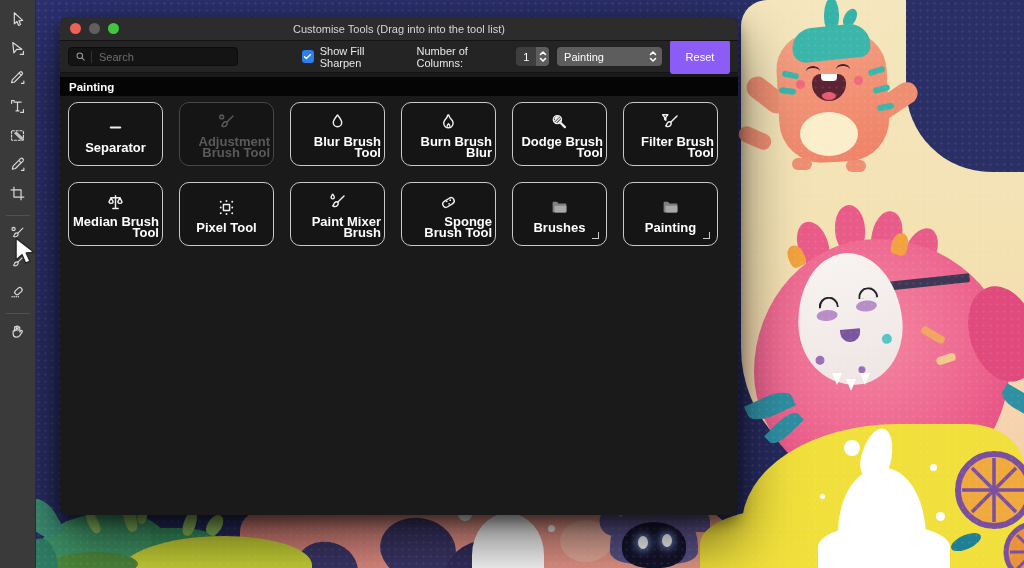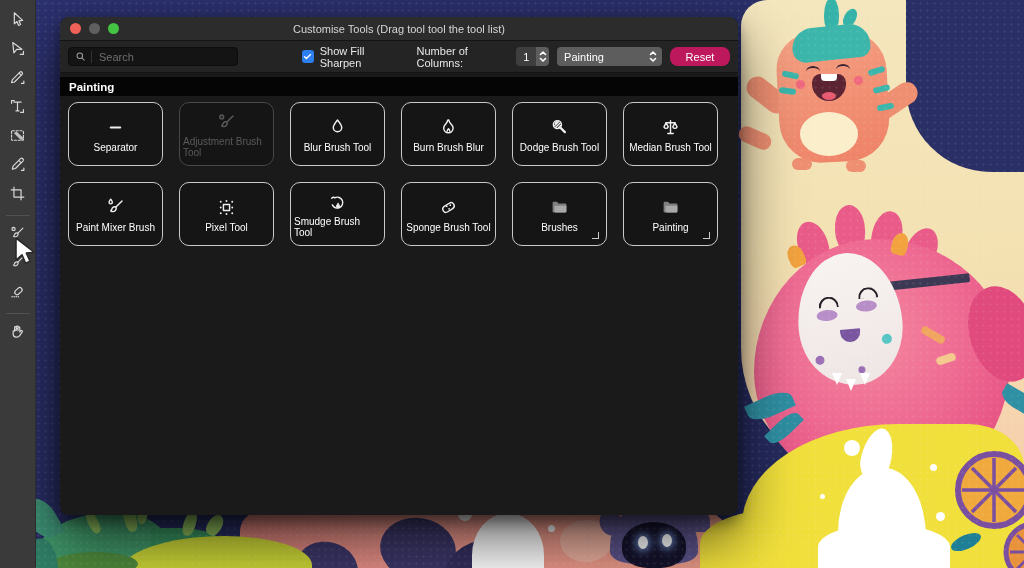--- a/index.html
+++ b/index.html
@@ -113,31 +113,31 @@
   .lbl{font-size:11px;color:#e8e8e8;}
   .spacer{flex:1;}
   .stepper{display:flex;height:19px;border-radius:4px;overflow:hidden;cursor:pointer;}
   .step-val{width:22px;background:#3e3e3e;color:#fff;font-size:11px;display:flex;align-items:center;justify-content:center;}
   .step-arrows{width:14px;background:#5d5d5d;display:flex;align-items:center;justify-content:center;color:#fff;}
   .popup{width:114px;height:19px;background:#5d5d5d;border-radius:4px;display:flex;align-items:center;
       padding:0 5px 0 7px;box-sizing:border-box;cursor:pointer;}
   .popup .pv{flex:1;font-size:11px;color:#fff;}
   .chev{display:flex;flex-direction:column;align-items:center;line-height:0;color:#fff;}
   .chev svg{width:8px;height:13px;}
-  .reset-btn{width:66px;height:19px;background:#be185d;border-radius:8px;color:#fff;font-size:11px;
+  .reset-btn{width:66px;height:34px;background:#8b5cf6;border-radius:3px;color:#fff;font-size:11px;
       display:flex;align-items:center;justify-content:center;cursor:pointer;}
   .section-bar{margin-top:4px;height:19px;background:#050505;display:flex;align-items:center;padding:0 9px;}
   .section-bar span{font-size:11.5px;font-weight:bold;color:#fff;}
   .grid{padding:6px 8px 8px;display:grid;grid-template-columns:repeat(6,95px);gap:16px;}
   .tool-btn{position:relative;width:95px;height:64px;border:1px solid #c9c9c9;border-radius:10px;
       background:#151515;display:flex;flex-direction:column;align-items:center;justify-content:center;
       gap:2px;padding:4px 3px;box-sizing:border-box;cursor:pointer;}
   .t-icon{height:24px;display:flex;align-items:center;justify-content:center;color:#efefef;}
   .t-icon svg{width:23px;height:23px;}
-  .t-label{font-size:10px;line-height:11px;color:#fff;text-align:left;}
+  .t-label{font-size:13px;line-height:11px;color:#fff;text-align:right;font-weight:bold;}
   .tool-btn.disabled{border-color:#474747;cursor:default;}
   .tool-btn.disabled .t-icon{color:#5a5a5a;}
   .tool-btn.disabled .t-label{color:#5a5a5a;}
   .corner-mark{position:absolute;right:7px;bottom:6px;width:6px;height:6px;
       border-right:1.5px solid #c9c9c9;border-bottom:1.5px solid #c9c9c9;}
 
   .cursor{position:absolute;left:13px;top:236px;z-index:60;pointer-events:none;}
 </style>
 </head>
 <body>
@@ -346,21 +346,21 @@
       </div>
     </div>
 
   <div class="dialog">
     <div class="titlebar">
       <div class="lights">
         <div class="light l-close"></div>
         <div class="light l-min"></div>
         <div class="light l-zoom"></div>
       </div>
-      <span class="title">Customise Tools (Drag tool tool the tool list)</span>
+      <span class="title">Customise Tools (Drag into into the tool list)</span>
     </div>
 
     <div class="toolbar">
       <div class="search">
         <svg viewBox="0 0 24 24" fill="none" stroke="currentColor" stroke-width="2.2" stroke-linecap="round">
             <circle cx="10.5" cy="10.5" r="6"></circle>
             <line x1="15" y1="15" x2="20" y2="20"></line>
           </svg>
         <span class="sep"></span>
         <input placeholder="Search" style="">
@@ -443,36 +443,36 @@
               <circle cx="9.8" cy="9" r="4.2"></circle>
               <path d="M7.4 7.6l1.8-1.8M6.8 10.2l4.2-4.2M8 12l4.6-4.6M10.4 12.8l2.8-2.8"></path>
               <path d="M13 12.2l4.6 4.6" stroke-width="2.4"></path>
             </svg>
           </span>
           <span class="t-label">Dodge Brush Tool</span>
         </div>
         <div class="tool-btn">
           <span class="t-icon">
             <svg viewBox="0 0 24 24" fill="none" stroke="currentColor" stroke-width="1.5" stroke-linecap="round" stroke-linejoin="round">
+              <path d="M18.8 5.2l-6.6 6.6"></path>
+              <path d="M12.4 11.6c-1.2-.5-2.6-.2-3.5.7-.9.9-.7 2.3-1.9 3.2 1.5 1 3.7.8 4.9-.4.9-.9 1.1-2.3.5-3.5z"></path>
+              <path d="M3.8 4h5.4l-2.1 2.7v2.9l-1.2-.9V6.7z"></path>
+            </svg>
+          </span>
+          <span class="t-label">Filter Brush Tool</span>
+        </div>
+        <div class="tool-btn">
+          <span class="t-icon">
+            <svg viewBox="0 0 24 24" fill="none" stroke="currentColor" stroke-width="1.5" stroke-linecap="round" stroke-linejoin="round">
               <path d="M12 5v13.2M9.2 18.2h5.6M7.4 7h9.2"></path>
               <path d="M7.4 7l-2.2 4.4a2.35 2.35 0 0 0 4.4 0z"></path>
               <path d="M16.6 7l-2.2 4.4a2.35 2.35 0 0 0 4.4 0z"></path>
             </svg>
           </span>
           <span class="t-label">Median Brush Tool</span>
-        </div>
-        <div class="tool-btn">
-          <span class="t-icon">
-            <svg viewBox="0 0 24 24" fill="none" stroke="currentColor" stroke-width="1.5" stroke-linecap="round" stroke-linejoin="round">
-              <path d="M18.8 5.2l-6.6 6.6"></path>
-              <path d="M12.4 11.6c-1.2-.5-2.6-.2-3.5.7-.9.9-.7 2.3-1.9 3.2 1.5 1 3.7.8 4.9-.4.9-.9 1.1-2.3.5-3.5z"></path>
-              <path d="M7 3.4c.9 1.2 1.7 2.1 1.7 3.1a1.7 1.7 0 1 1-3.4 0c0-1 .8-1.9 1.7-3.1z"></path>
-            </svg>
-          </span>
-          <span class="t-label">Paint Mixer Brush</span>
         </div>
         <div class="tool-btn">
           <span class="t-icon">
             <svg viewBox="0 0 24 24" fill="none" stroke="currentColor" stroke-width="1.5" stroke-linecap="round" stroke-linejoin="round">
               <rect x="8.8" y="8.8" width="6.4" height="6.4"></rect>
               <g fill="currentColor" stroke="none">
                 <circle cx="6" cy="6" r="1"></circle>
                 <circle cx="12" cy="5.2" r="1"></circle>
                 <circle cx="18" cy="6" r="1"></circle>
                 <circle cx="6" cy="12" r="1"></circle>
@@ -481,26 +481,26 @@
                 <circle cx="12" cy="18.8" r="1"></circle>
                 <circle cx="18" cy="18" r="1"></circle>
               </g>
             </svg>
           </span>
           <span class="t-label">Pixel Tool</span>
         </div>
         <div class="tool-btn">
           <span class="t-icon">
             <svg viewBox="0 0 24 24" fill="none" stroke="currentColor" stroke-width="1.5" stroke-linecap="round" stroke-linejoin="round">
-              <path d="M9.3 7a5.7 5.7 0 1 1-2.7 7.5"></path>
-              <path d="M9.3 7C8.1 6.4 6.8 6.6 6 7.5"></path>
-              <path d="M12.6 13c .9 1.1 1.5 2 1.5 2.8a1.6 1.6 0 0 1-3.2 0c0-.8.8-1.7 1.7-2.8z" fill="currentColor" stroke-width="1"></path>
-            </svg>
-          </span>
-          <span class="t-label">Smudge Brush Tool</span>
+              <path d="M18.8 5.2l-6.6 6.6"></path>
+              <path d="M12.4 11.6c-1.2-.5-2.6-.2-3.5.7-.9.9-.7 2.3-1.9 3.2 1.5 1 3.7.8 4.9-.4.9-.9 1.1-2.3.5-3.5z"></path>
+              <path d="M7 3.4c.9 1.2 1.7 2.1 1.7 3.1a1.7 1.7 0 1 1-3.4 0c0-1 .8-1.9 1.7-3.1z"></path>
+            </svg>
+          </span>
+          <span class="t-label">Paint Mixer Brush</span>
         </div>
         <div class="tool-btn">
           <span class="t-icon">
             <svg viewBox="0 0 24 24" fill="none" stroke="currentColor" stroke-width="1.5" stroke-linecap="round" stroke-linejoin="round">
               <rect x="5.6" y="8.7" width="12.8" height="6.6" rx="3.3" transform="rotate(-33 12 12)"></rect>
               <g fill="currentColor" stroke="none">
                 <circle cx="10.2" cy="10.8" r=".9"></circle>
                 <circle cx="13.8" cy="9.6" r=".9"></circle>
                 <circle cx="12.6" cy="13.4" r=".9"></circle>
               </g>

